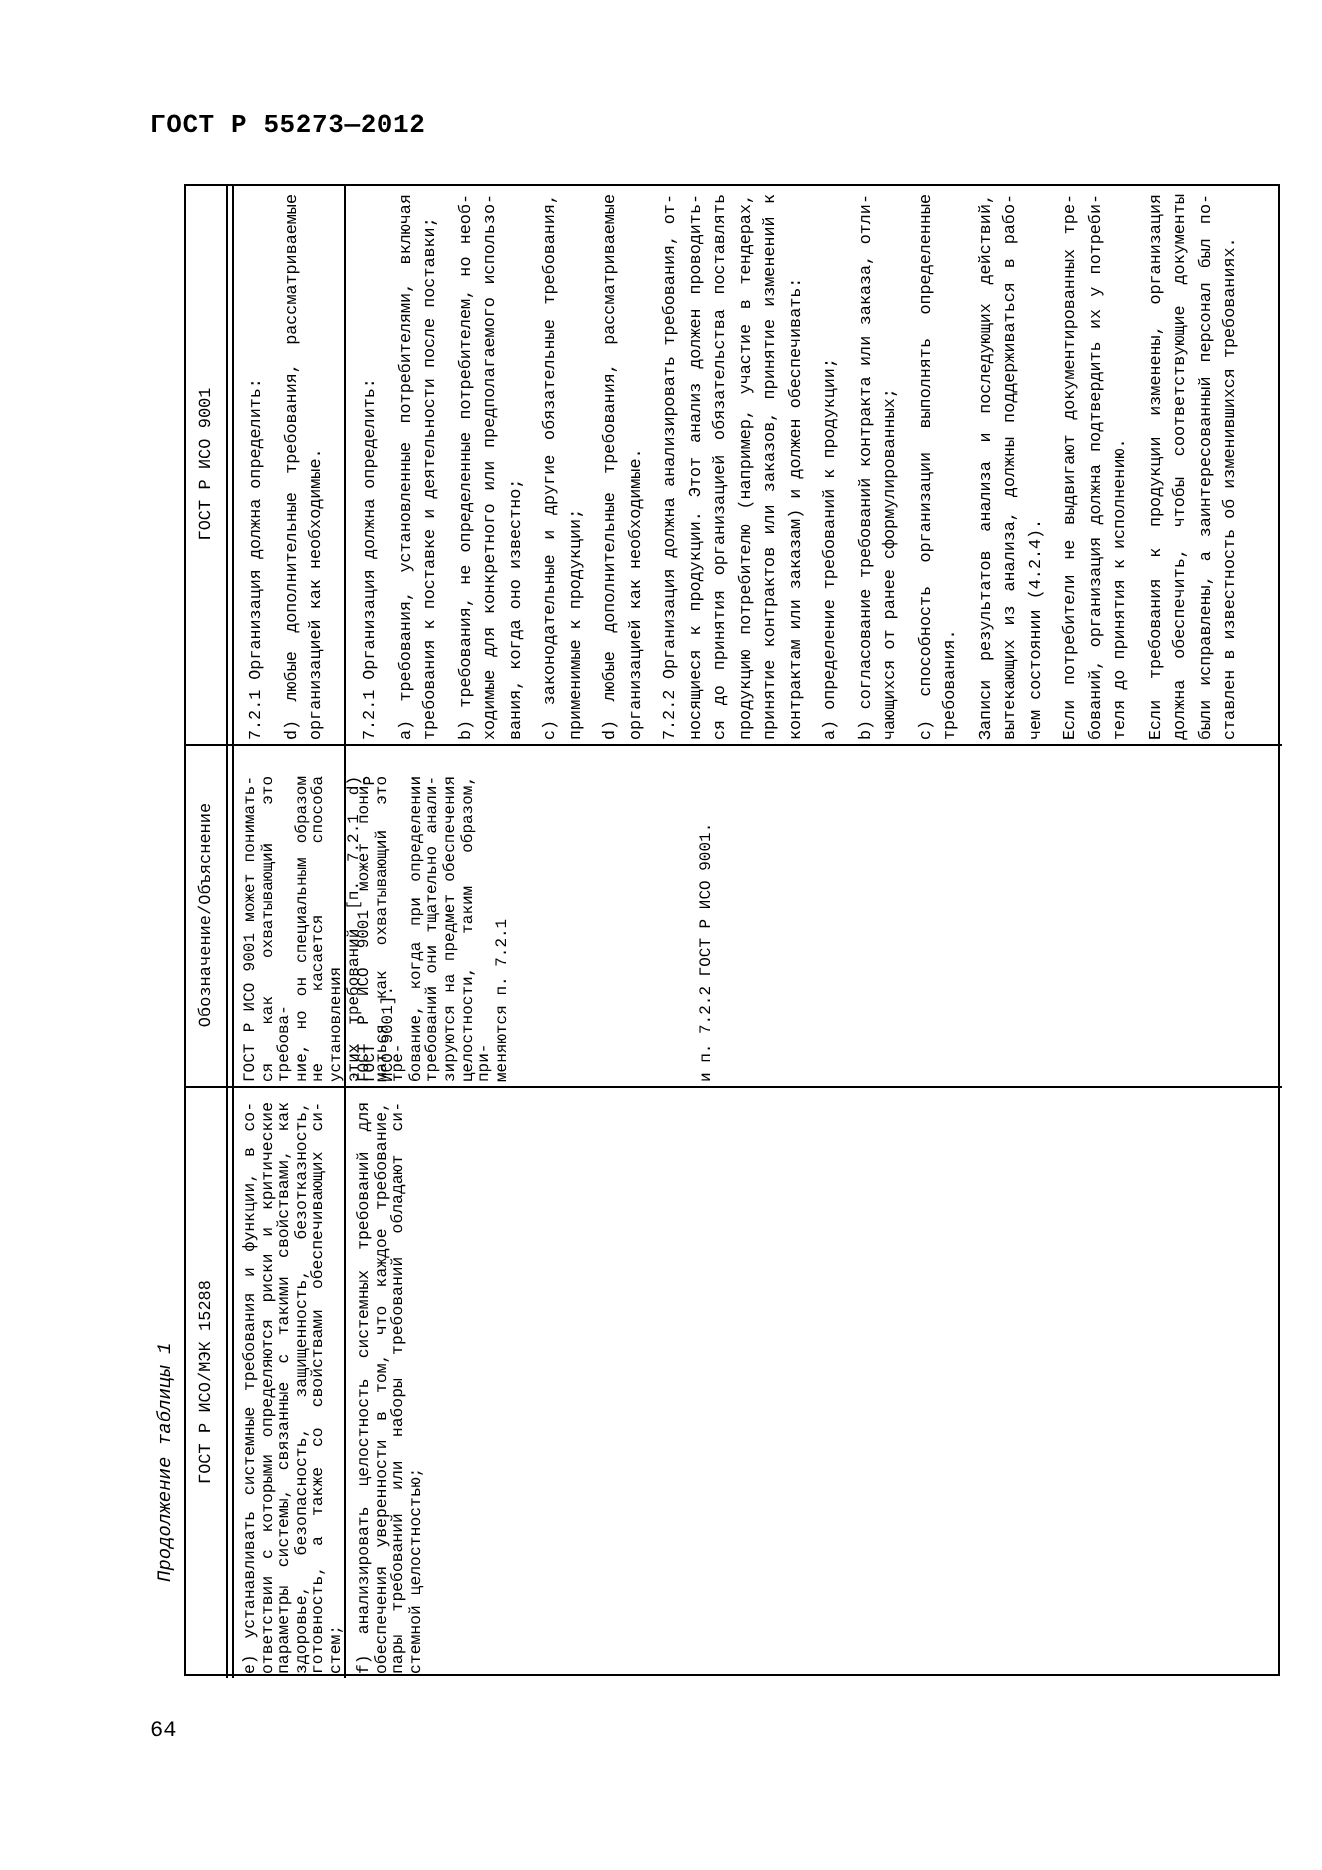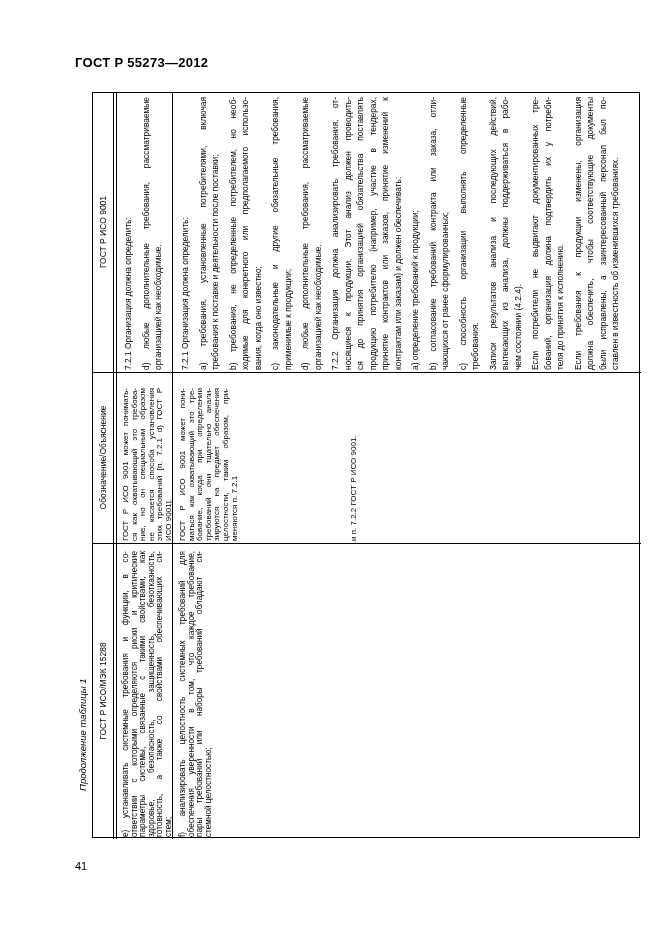--- a/index.html
+++ b/index.html
@@ -1,18 +1,18 @@
 <!DOCTYPE html>
 <html><head>
 <meta charset="utf-8">
 <style>
   html,body{margin:0;padding:0;background:#e8e8e8;}
   .page{
     position:relative;width:661px;height:935px;background:#ffffff;
-    font-family:Liberation Sans, sans-serif;color:#000;overflow:hidden;
+    font-family:Liberation Mono, monospace;color:#000;overflow:hidden;
     margin:0 auto;
   }
   .running-header{
     position:absolute;left:75px;top:55px;font-size:13px;font-weight:bold;
     letter-spacing:0.3px;white-space:nowrap;
   }
   .page-number{position:absolute;left:75px;top:860px;font-size:11px;}
   .rot{position:absolute;transform:rotate(-90deg);transform-origin:0 0;}
   .caption{
     left:77px;top:791px;width:126px;height:14px;
@@ -157,14 +157,14 @@
   <div class="rot lone-line" style="left:349px;top:541px;width:150px;height:11px;">и п. 7.2.2 ГОСТ Р ИСО 9001.</div>
   <div class="rot cell" style="left:177px;top:837px;width:292px;height:40px;padding-right:6px;">
       <div class="para">
         <div class="tline just">f) анализировать целостность системных требований для</div>
         <div class="tline just">обеспечения уверенности в том, что каждое требование,</div>
         <div class="tline just">пары требований или наборы требований обладают си-</div>
         <div class="tline">стемной целостностью;</div>
       </div>
     </div>
 
-  <div class="page-number">41</div>
+  <div class="page-number">64</div>
 </div>
 
 </body></html>

